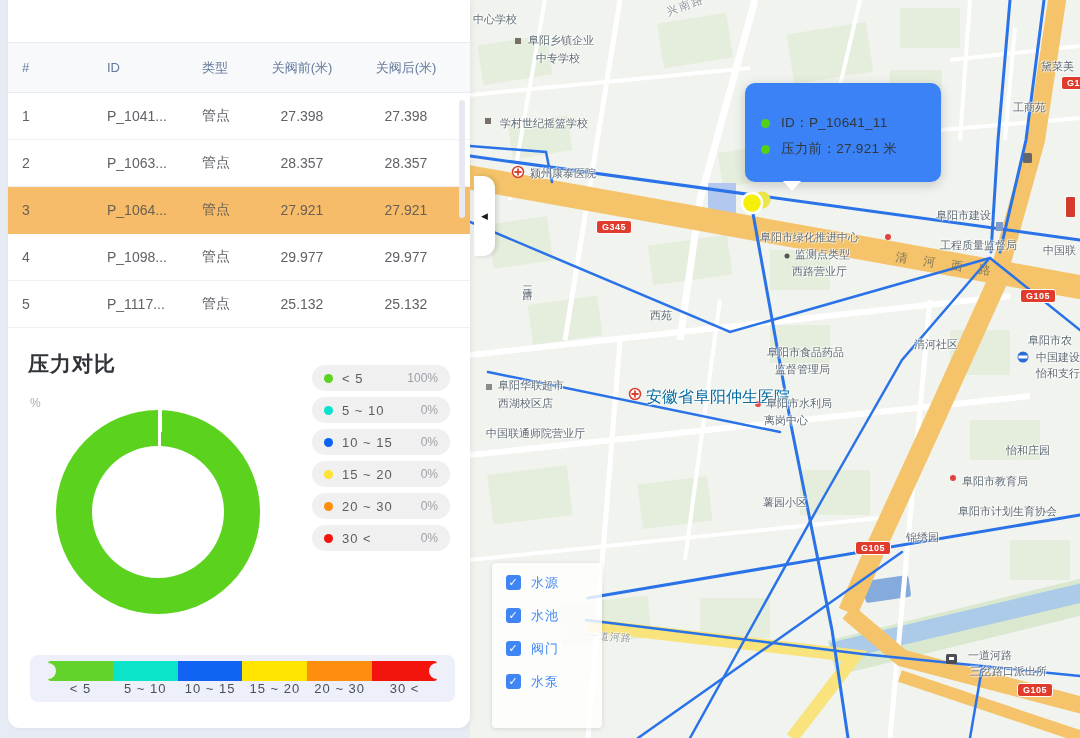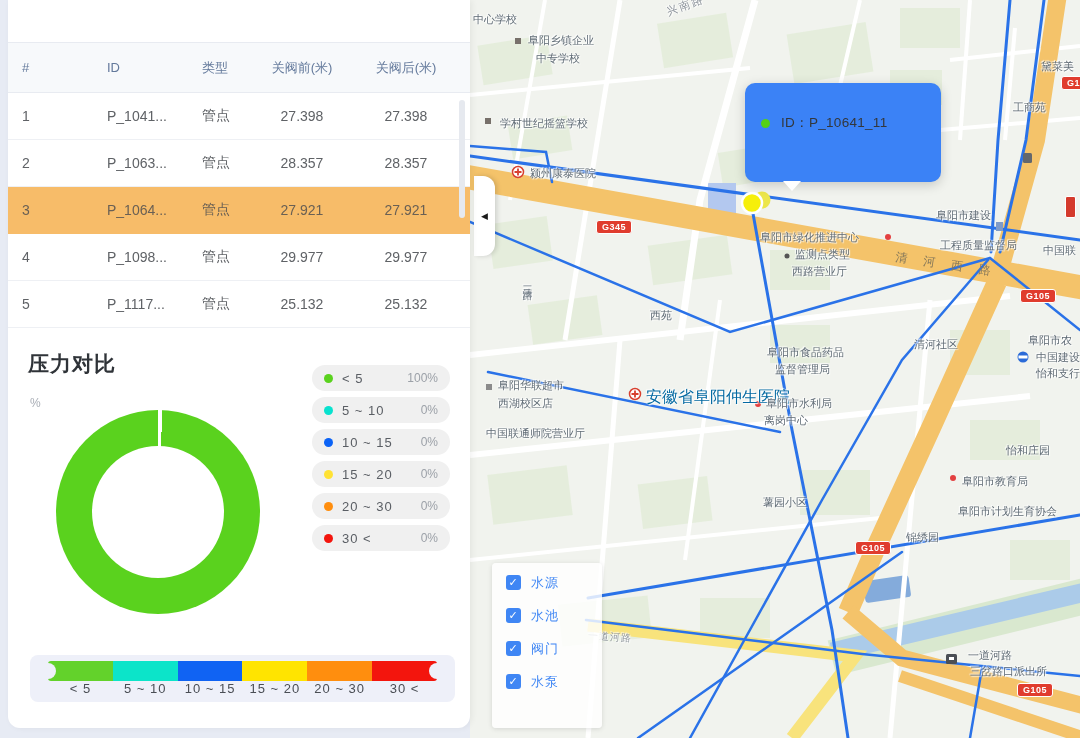--- a/index.html
+++ b/index.html
@@ -228,20 +228,24 @@
   <span class="shield" style="left:385px;top:541px">G105</span>
   <span class="shield" style="left:547px;top:683px">G105</span>
   <span class="shield" style="left:591px;top:76px">G105</span>
   <span class="redtag"></span>
 
   <div class="popup">
     <div class="prow">
       <span class="bullet" style="background-color: rgb(85, 209, 21);"></span>
       <span class="ptext"><span>ID：</span><span>P_10641_11</span></span>
     </div>
+    <div class="prow">
+      <span class="bullet" style="background-color: rgb(85, 209, 21);"></span>
+      <span class="ptext"><span>压力前：</span><span>27.921 米</span></span>
+    </div>
   </div>
 
   <div class="mlegend">
     <div class="mlegend-item">
       <span class="cbx"></span>
       <span class="mlab">水源</span>
     </div>
     <div class="mlegend-item">
       <span class="cbx"></span>
       <span class="mlab">水池</span>

